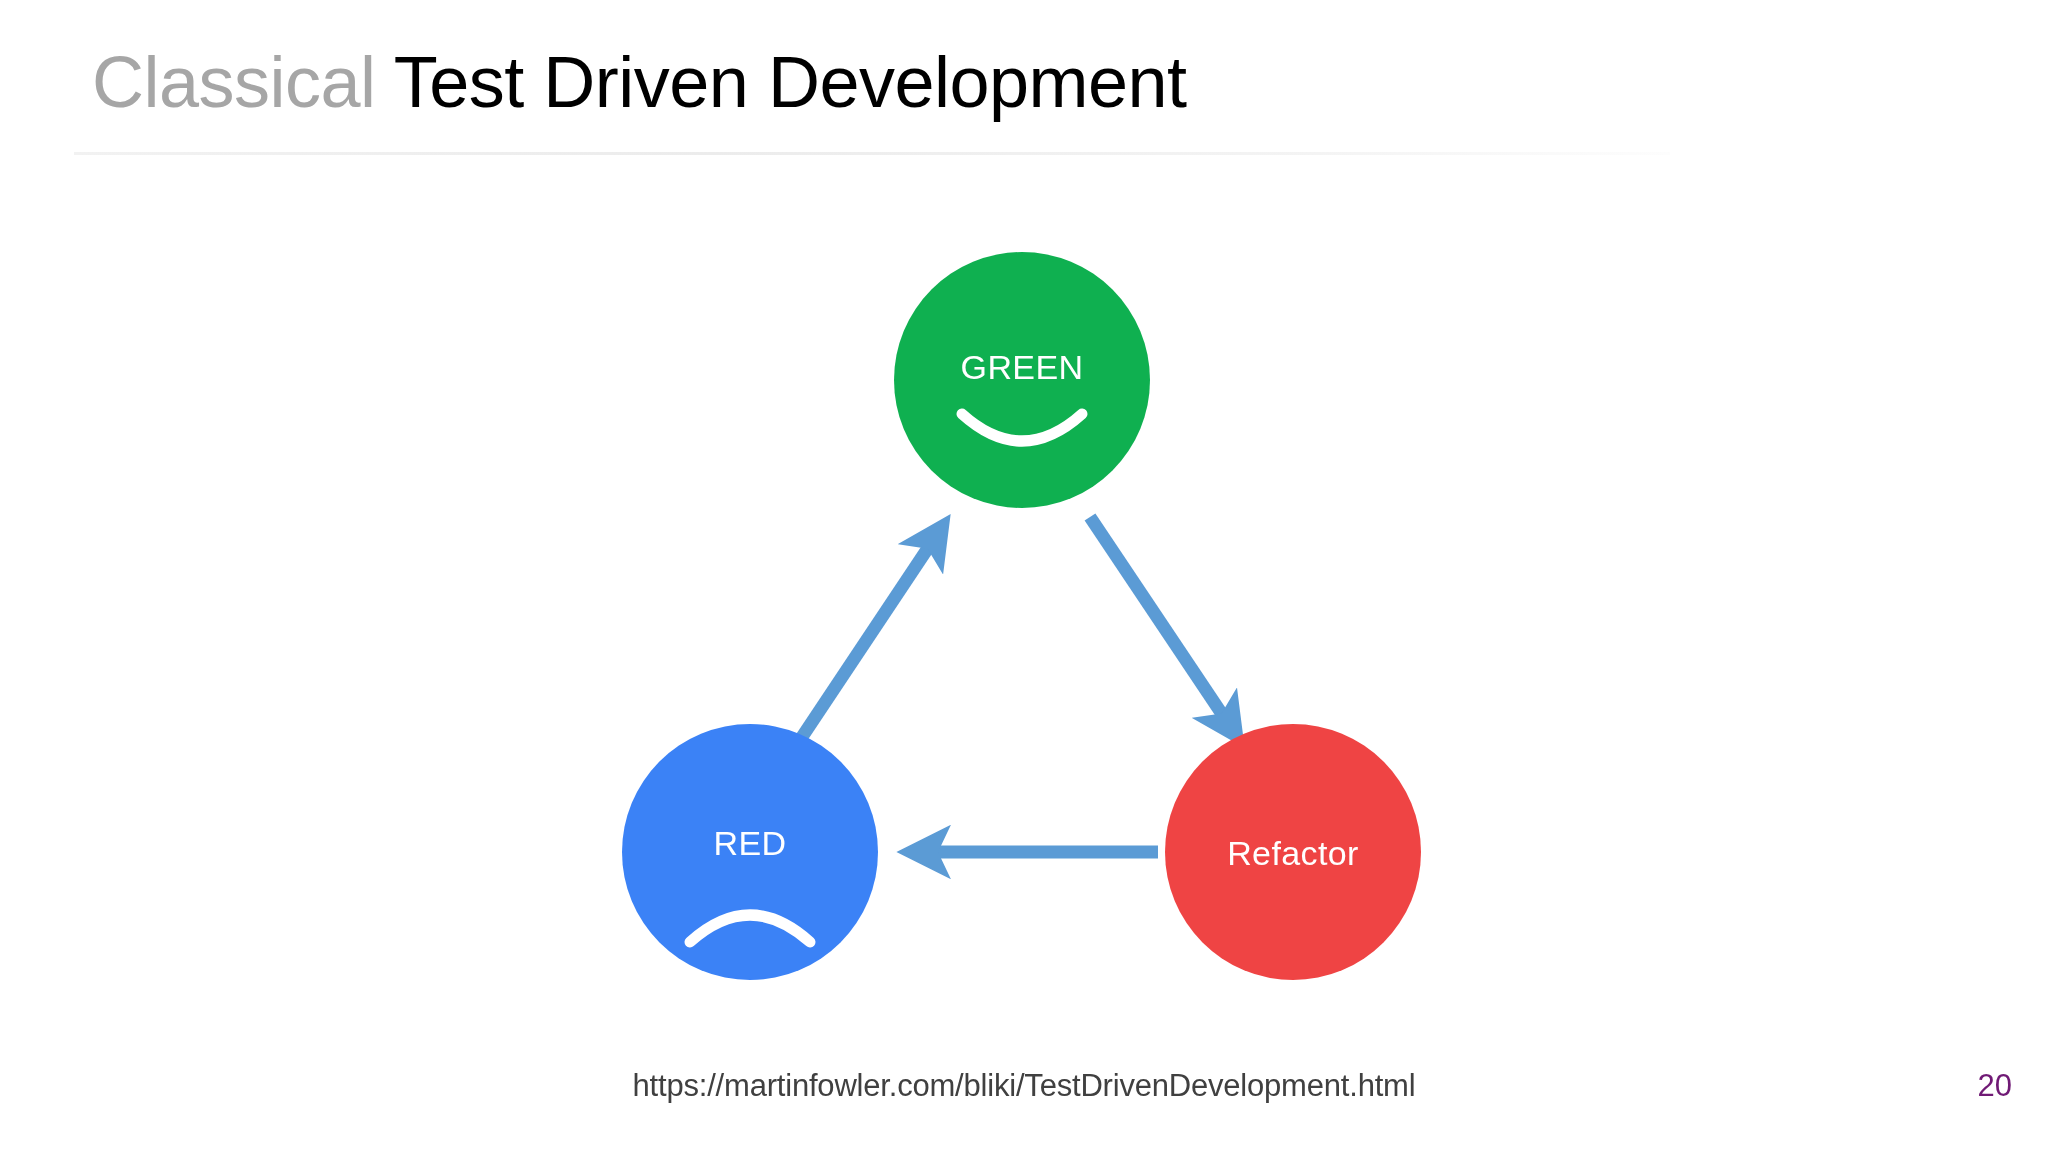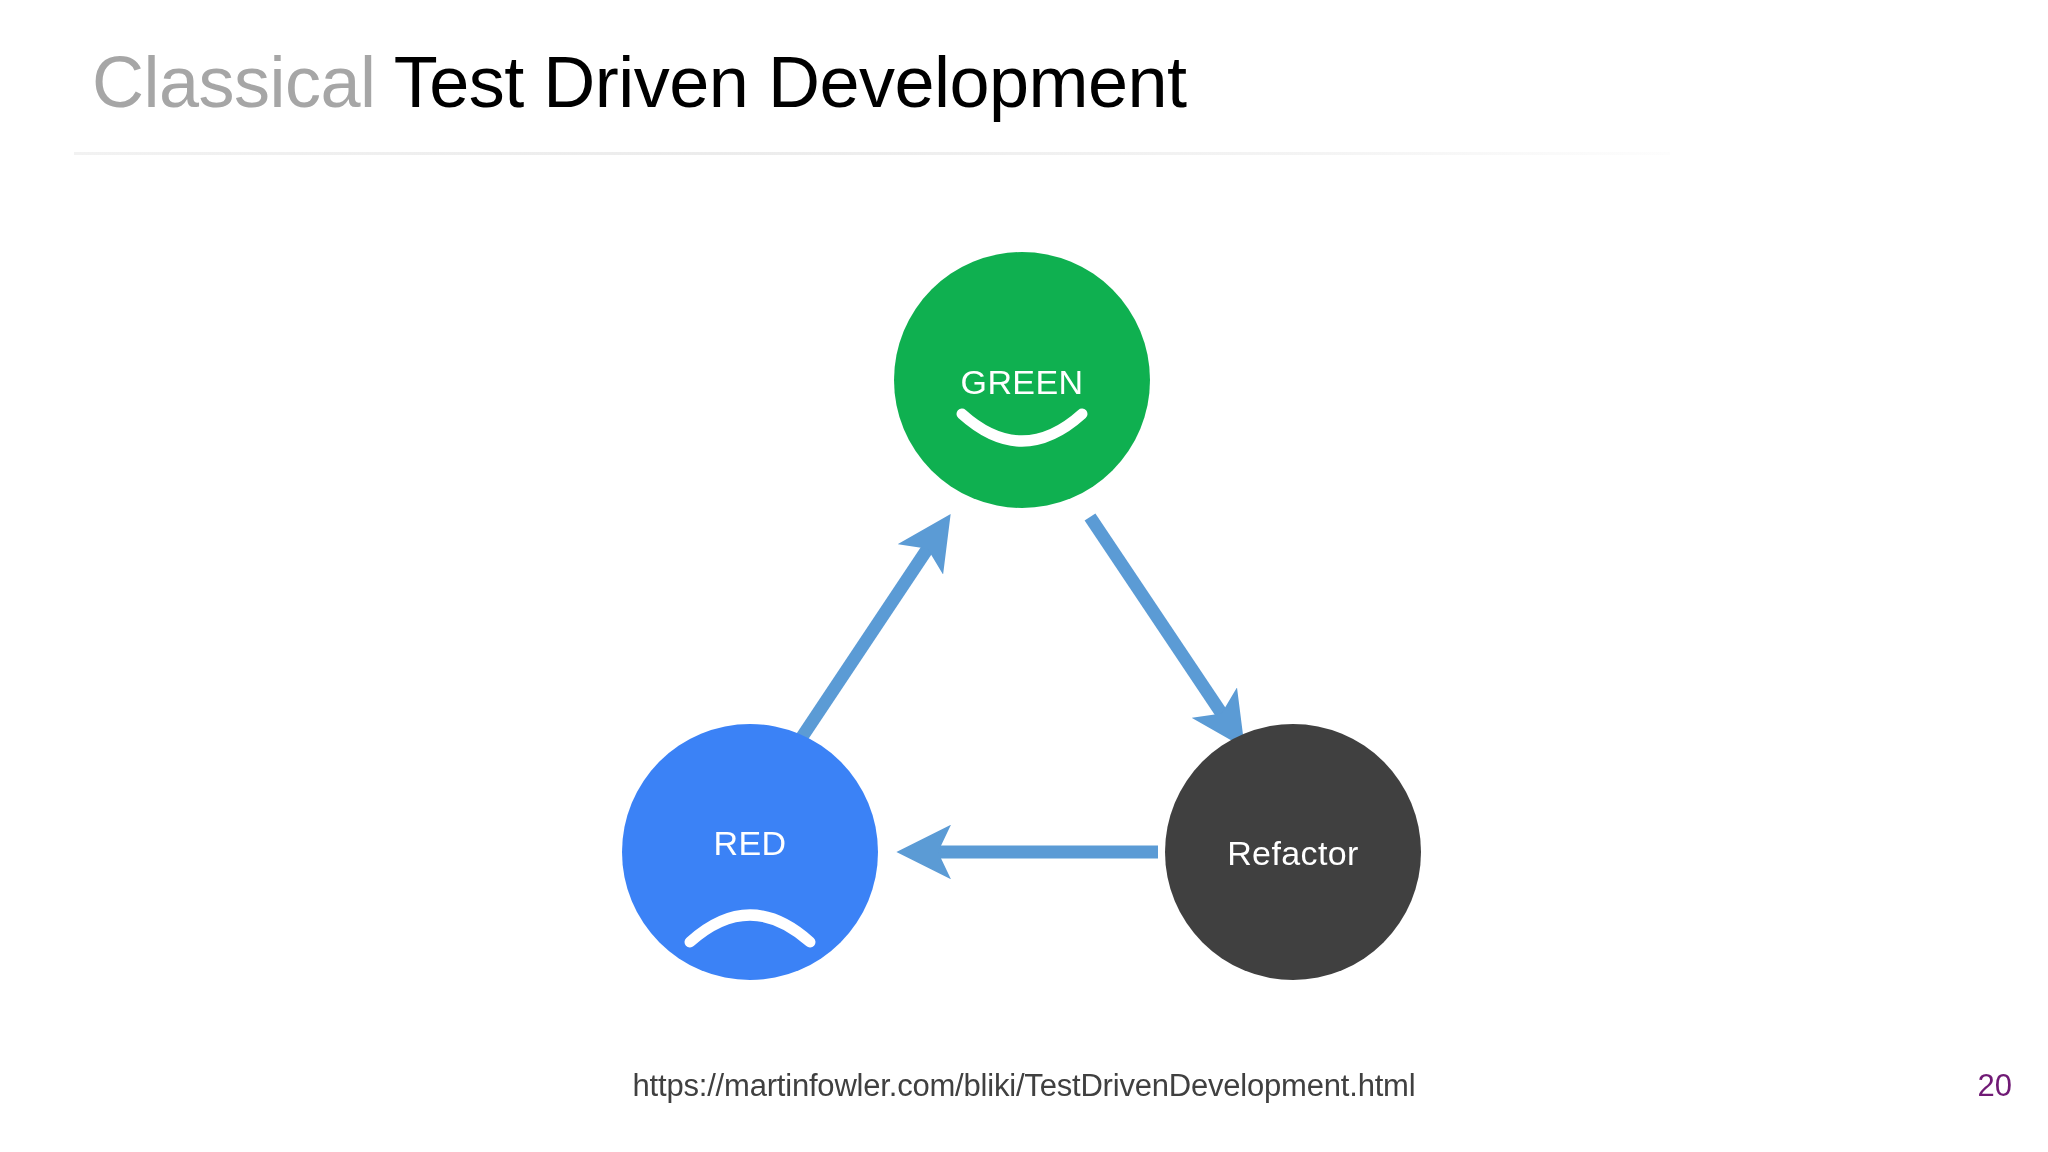--- a/index.html
+++ b/index.html
@@ -76,21 +76,21 @@
     font-weight: 400;
     letter-spacing: 0.4px;
     white-space: nowrap;
     user-select: none;
   }
   #node-green {
     left: 894px;
     top: 252px;
     background: #0fb050;
   }
-  #node-green .node-label { top: 96px; margin-top: 15px; }
+  #node-green .node-label { top: 96px; }
   #node-red {
     left: 622px;
     top: 724px;
     background: #fa0505;
   }
   #node-red .node-label { top: 100px; }
   #node-refactor {
     left: 1165px;
     top: 724px;
     background: #0b72c4;
@@ -157,20 +157,20 @@
     </svg>
   </div>
 
   <div class="node" id="node-red" style="background: #3b82f6; width: 256px; height: 256px; left: 622px; top: 724px;">
     <span class="node-label">RED</span>
     <svg class="mouth" id="red-mouth" viewBox="0 0 132 52" xmlns="http://www.w3.org/2000/svg">
       <path d="M 6 46 Q 66 -8 126 46" fill="none" stroke="#ffffff" stroke-width="11" stroke-linecap="round"></path>
     </svg>
   </div>
 
-  <div class="node" id="node-refactor" style="background: #404040; width: 256px; height: 256px; left: 1165px; top: 724px;">
+  <div class="node" id="node-refactor" style="background: #ef4444; width: 256px; height: 256px; left: 1165px; top: 724px;">
     <span class="node-label">Refactor</span>
   </div>
 
   <div id="footer-url">https://martinfowler.com/bliki/TestDrivenDevelopment.html</div>
   <div id="page-number">20</div>
 
 </div>
 
 </body></html>

